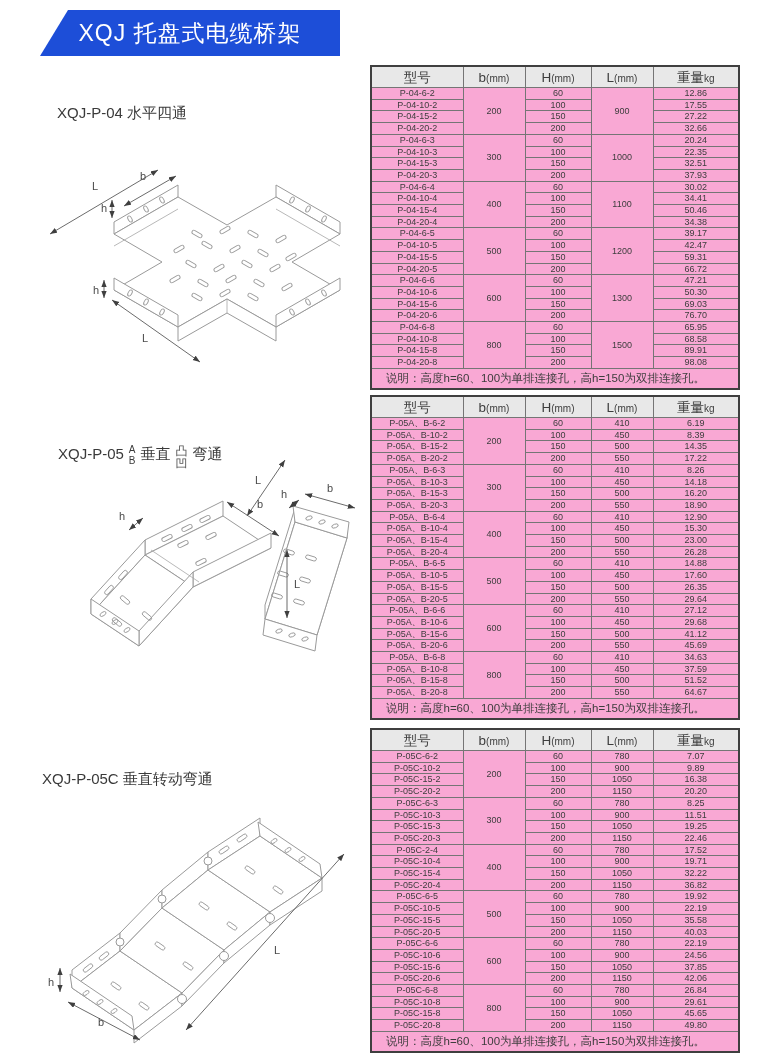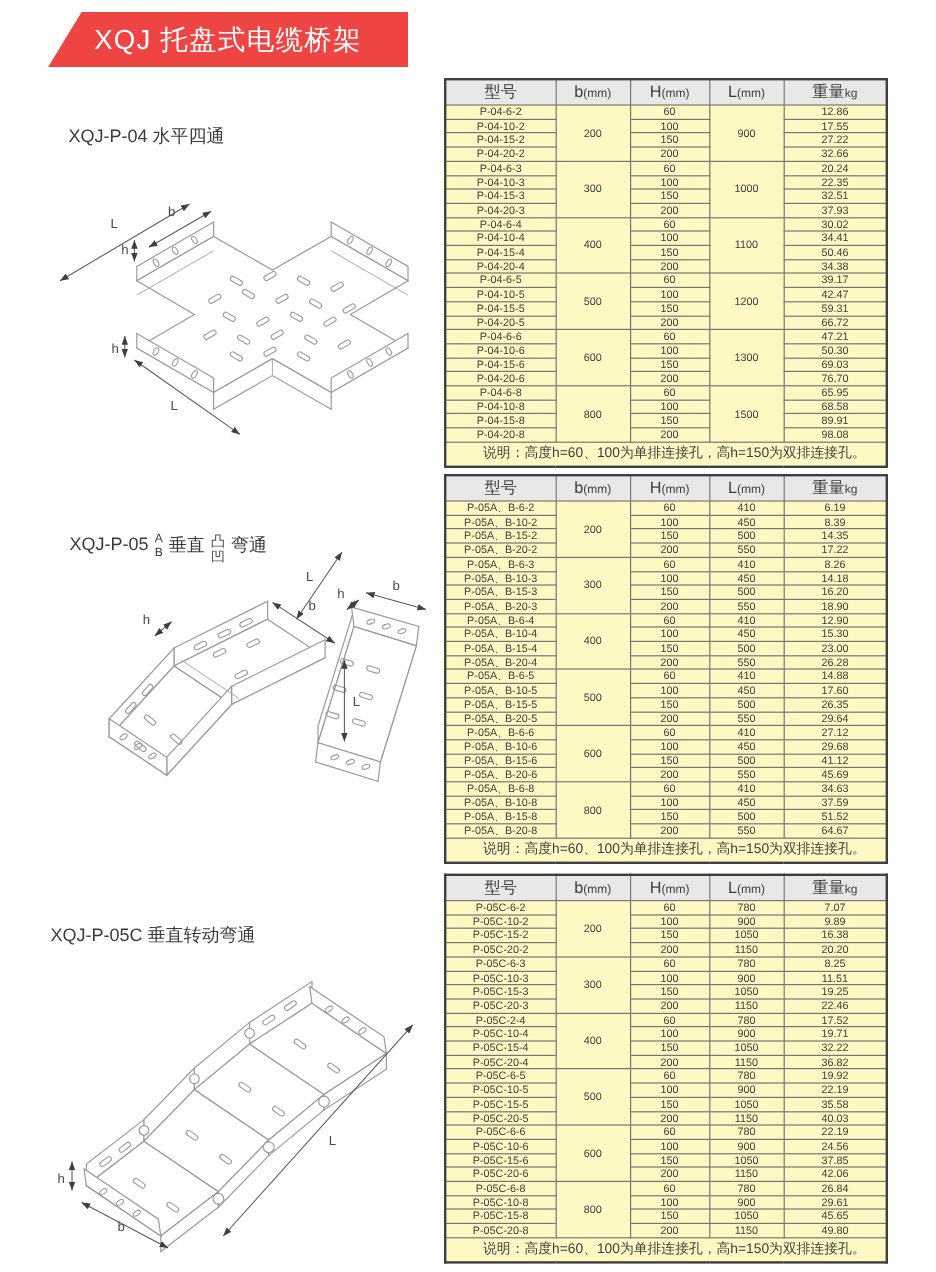--- a/index.html
+++ b/index.html
@@ -3,38 +3,38 @@
 <meta charset="utf-8">
 <style>
   html,body{margin:0;padding:0;}
   body{
     width:780px;height:1060px;position:relative;background:#ffffff;
     font-family:"Liberation Sans","DejaVu Sans",sans-serif;overflow:hidden;
   }
   
   .banner{
     position:absolute;left:40px;top:10px;width:300px;height:46px;
-    background:#ef4444;
+    background:#1d4ed8;
     clip-path:polygon(28px 0,100% 0,100% 100%,0 100%);
     display:flex;align-items:center;justify-content:center;
   }
   .banner span{color:#ffffff;font-size:23px;letter-spacing:1px;}
   
   .sec-label{position:absolute;color:#3a3a3a;font-size:15px;display:flex;gap:5px;white-space:nowrap;}
   .stack{display:inline-flex;flex-direction:column;line-height:1.05;font-size:10px;text-align:center;}
   .stack.tuao{font-size:12px;color:#555;}
   
-  .spec-table{position:absolute;left:370px;border-collapse:collapse;table-layout:fixed;width:368px;border:2px solid #3f3f3f;background:#fef9c3;}
+  .spec-table{position:absolute;left:370px;border-collapse:collapse;table-layout:fixed;width:368px;border:2px solid #3f3f3f;background:#f9a8d4;}
   .spec-table th,.spec-table td{border:1px solid #757575;text-align:center;color:#3d3d3d;padding:0;white-space:nowrap;overflow:hidden;}
   .spec-table thead th{background:#e8e8e8;height:20px;font-weight:normal;}
   .hd-main{font-size:13.5px;}
   .hd-unit{font-size:10px;}
   .spec-table tbody td{font-size:9px;height:10.7px;line-height:10.7px;}
   .spec-table tr.group-start td{border-top:1.6px solid #3f3f3f;}
-  .spec-table tr.note-row td{height:19px;line-height:19px;font-size:11.5px;text-align:center;padding-left:14px;border-top:1.6px solid #3f3f3f;}
+  .spec-table tr.note-row td{height:19px;line-height:19px;font-size:11.5px;text-align:left;padding-left:14px;border-top:1.6px solid #3f3f3f;}
   
   .diagram{position:absolute;}
   .draw{stroke:#9a9a9a;stroke-width:1;fill:#ffffff;}
   .thin{stroke:#a6a6a6;stroke-width:0.8;fill:none;}
   .dimline{stroke:#5a5a5a;stroke-width:0.9;fill:none;}
   .dim-label{font-size:11px;fill:#4a4a4a;font-family:"Liberation Sans",sans-serif;}
 </style>
 </head>
 <body>
 

